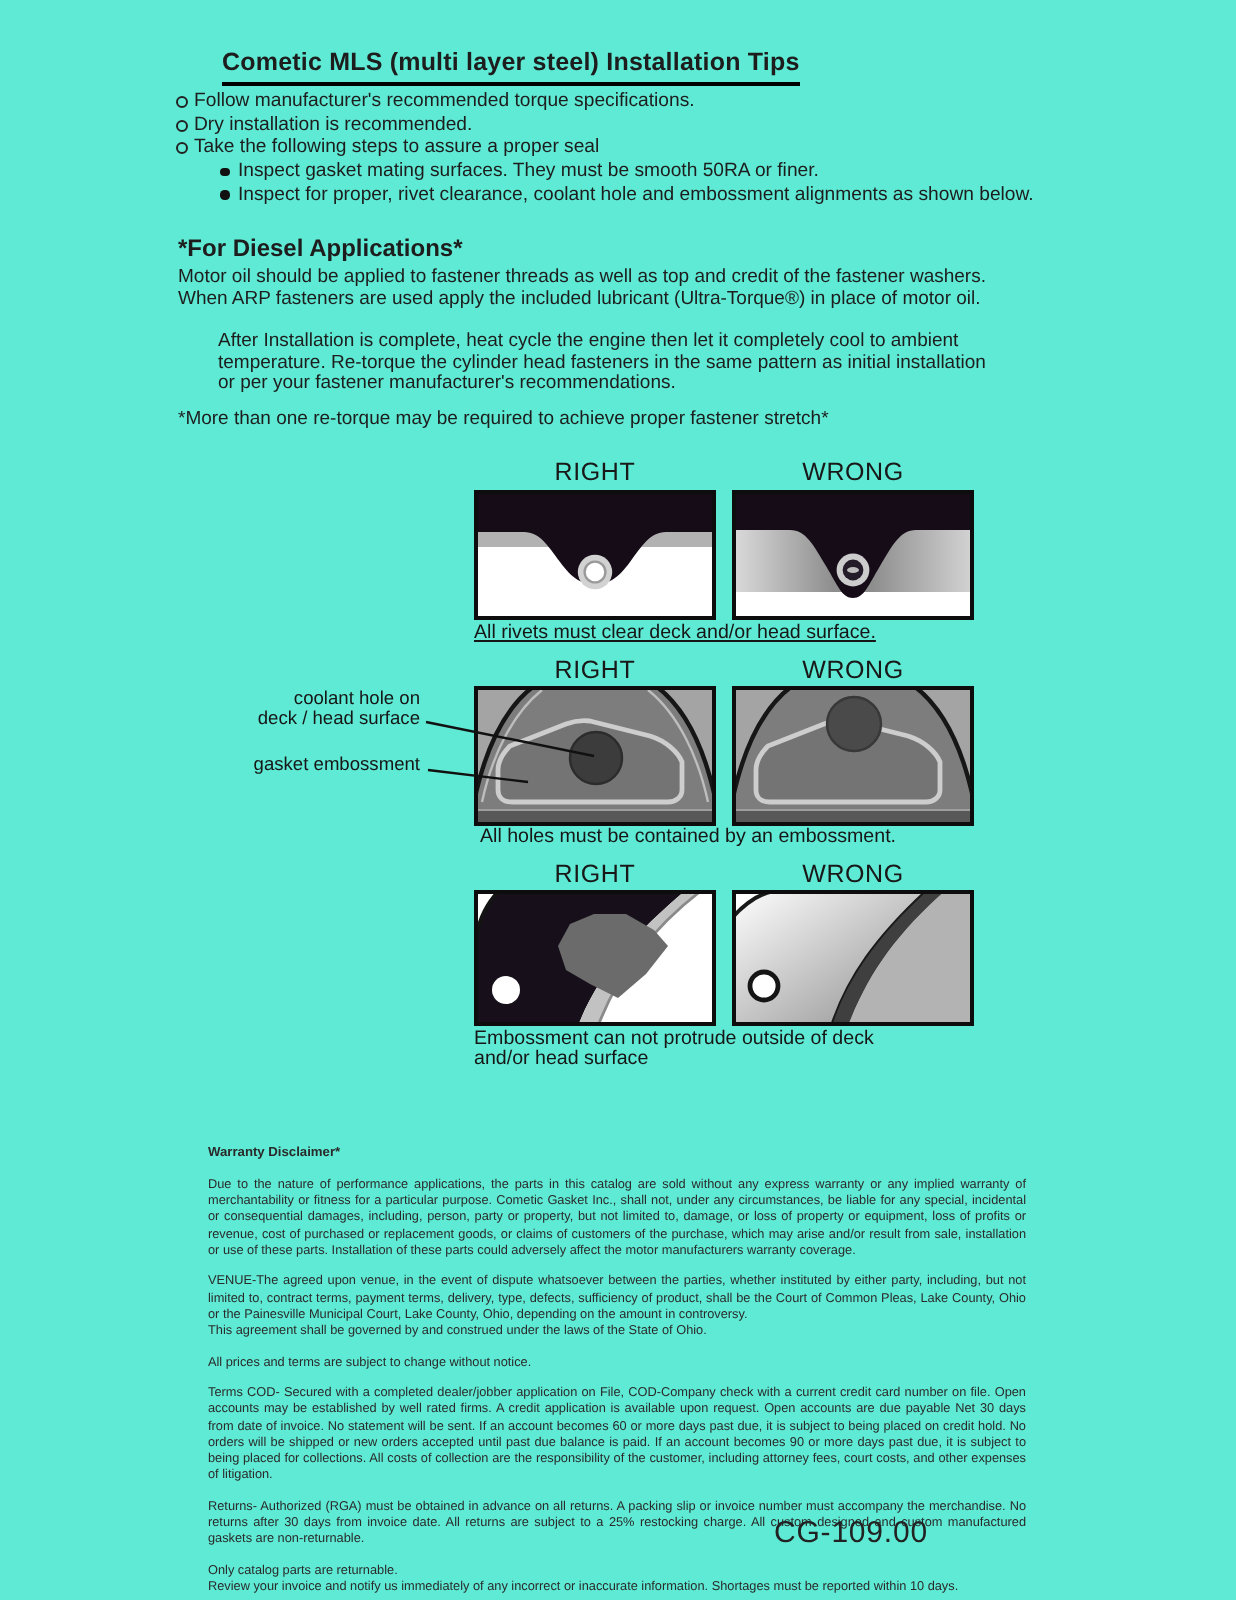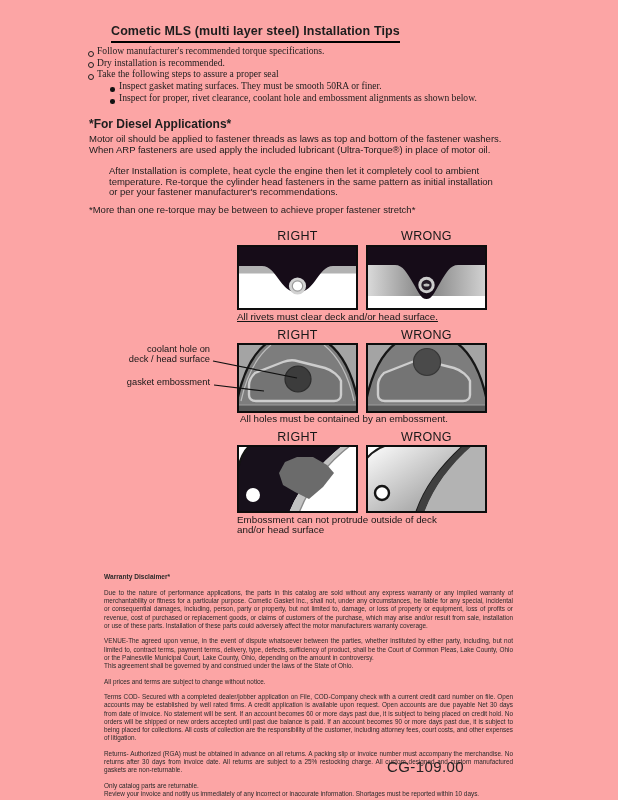--- a/index.html
+++ b/index.html
@@ -1,30 +1,30 @@
 <!DOCTYPE html>
 <html><head>
 <meta charset="utf-8">
 <style>
   html,body{margin:0;padding:0;background:#e8e8e8;}
   .page{
-    position:relative;width:618px;height:800px;background:#fca5a5;
+    position:relative;width:618px;height:800px;background:#5eead4;
     font-family:"Liberation Sans", sans-serif;color:#1d1d1d;overflow:hidden;
     margin:0 auto;
   }
   .abs{position:absolute;}
   .ml{white-space:pre-line;}
 
   .title{
     left:111px;top:24px;font-size:12.5px;font-weight:bold;
     border-bottom:2px solid #000;padding-bottom:3px;letter-spacing:.1px;
   }
 
   .bullets{left:88px;top:45px;font-size:9.6px;line-height:11.7px;}
-  .b-row{display:flex;align-items:flex-end;font-family:Liberation Serif, serif;}
+  .b-row{display:flex;align-items:center;}
   .b-row .mk{width:9px;display:flex;justify-content:flex-start;align-items:center;}
   .dot-open{width:4px;height:4px;border:1px solid #222;border-radius:50%;display:inline-block;}
   .dot-fill{width:4.5px;height:4.5px;background:#111;border-radius:50%;display:inline-block;}
   .b-sub{margin-left:22px;}
 
   .h-diesel{left:89px;top:117px;font-size:12px;font-weight:bold;}
   .para{left:89px;top:0;width:450px;font-size:9.5px;line-height:10.7px;}
   .p1{top:134px;}
   .p2{top:166px;margin-left:20px;}
   .p-note{top:205px;}
@@ -76,26 +76,26 @@
     </div>
     <div class="b-row b-sub">
       <span class="mk">
           <span class="dot-fill"></span>
         </span>
       <span>Inspect for proper, rivet clearance, coolant hole and embossment alignments as shown below.</span>
     </div>
   </div>
 
   <div class="abs h-diesel">*For Diesel Applications*</div>
-  <div class="abs para p1 ml">Motor oil should be applied to fastener threads as laws as top and bottom of the fastener washers.
+  <div class="abs para p1 ml">Motor oil should be applied to fastener threads as well as top and credit of the fastener washers.
 When ARP fasteners are used apply the included lubricant (Ultra-Torque®) in place of motor oil.</div>
   <div class="abs para p2 ml">After Installation is complete, heat cycle the engine then let it completely cool to ambient
 temperature. Re-torque the cylinder head fasteners in the same pattern as initial installation
 or per your fastener manufacturer's recommendations.</div>
-  <div class="abs para p-note">*More than one re-torque may be between to achieve proper fastener stretch*</div>
+  <div class="abs para p-note">*More than one re-torque may be required to achieve proper fastener stretch*</div>
 
   <div class="abs dg-header" style="left:237px;top:229px;">RIGHT</div>
   <div class="abs dg-header" style="left:366px;top:229px;">WRONG</div>
 
   <div class="abs dg-box" style="left:237px;top:245px;">
     <svg width="121" height="65" viewBox="0 0 121 65">
       <rect x="0" y="0" width="121" height="65" fill="#ffffff"></rect>
       <rect x="0" y="21" width="42" height="7.5" fill="#b2b2b2"></rect>
       <rect x="79" y="21" width="42" height="7.5" fill="#b2b2b2"></rect>
       <path d="M0,0 H121 V21 H96 C88,21 84,28 78,36 C72,44 68,47 60.5,47 C53,47 49,44 43,36 C37,28 33,21 25,21 H0 Z" fill="#160c18"></path>

